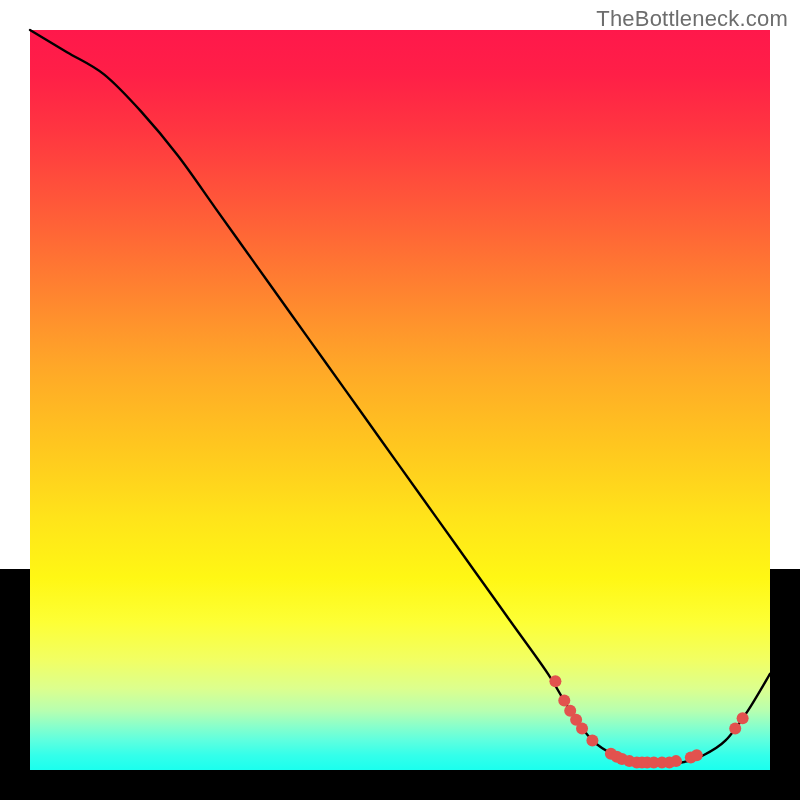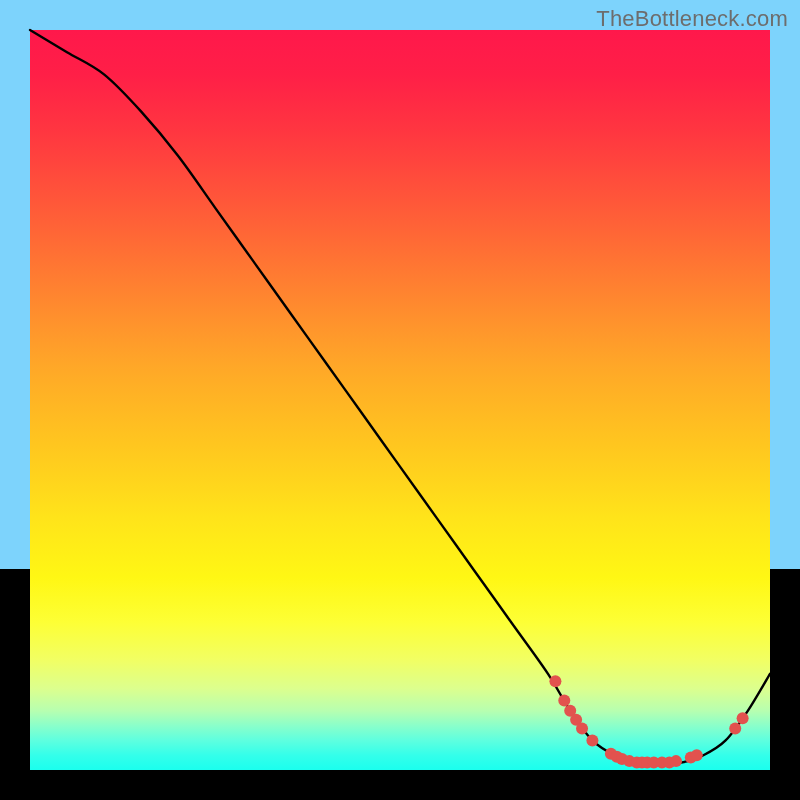--- a/index.html
+++ b/index.html
@@ -8,21 +8,21 @@
     width: 800px;
     height: 800px;
     background: #000;
     font-family: Arial, Helvetica, sans-serif;
     overflow: hidden;
   }
   .frame {
     position: relative;
     width: 800px;
     height: 569px;
-    background: #7dd3fc;
+    background: #ffffff;
   }
   .plot-area {
     position: absolute;
     left: 30px;
     top: 30px;
     width: 740px;
     height: 740px;
     background: linear-gradient(to bottom,
       #ff184b 0%,
       #ff1f47 6%,

